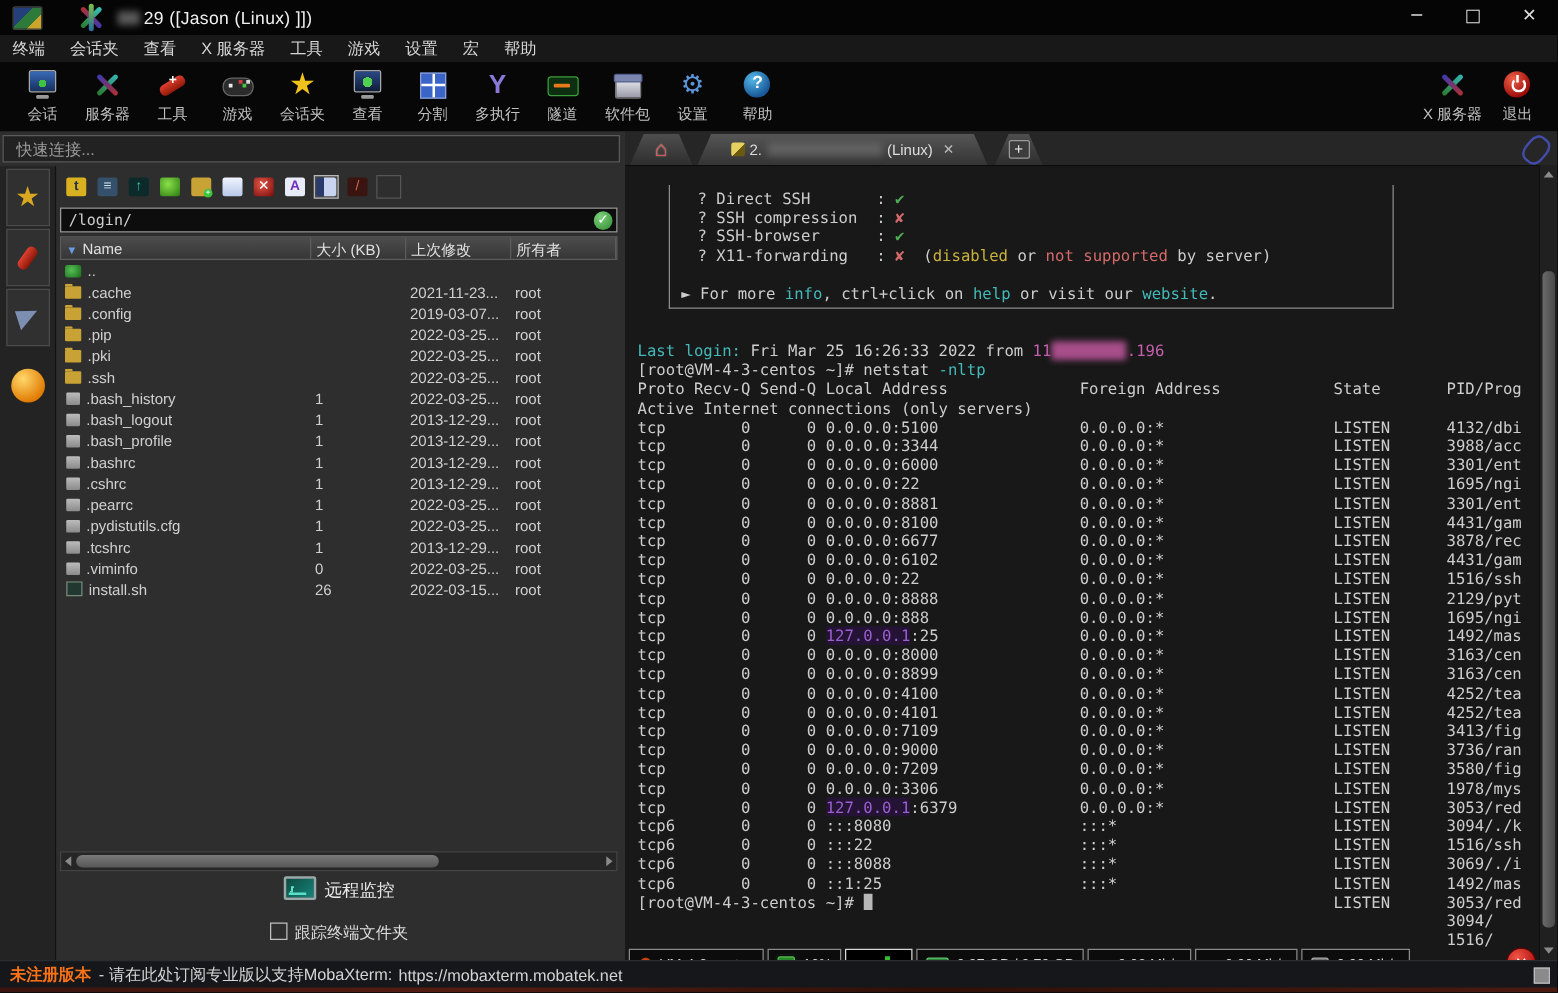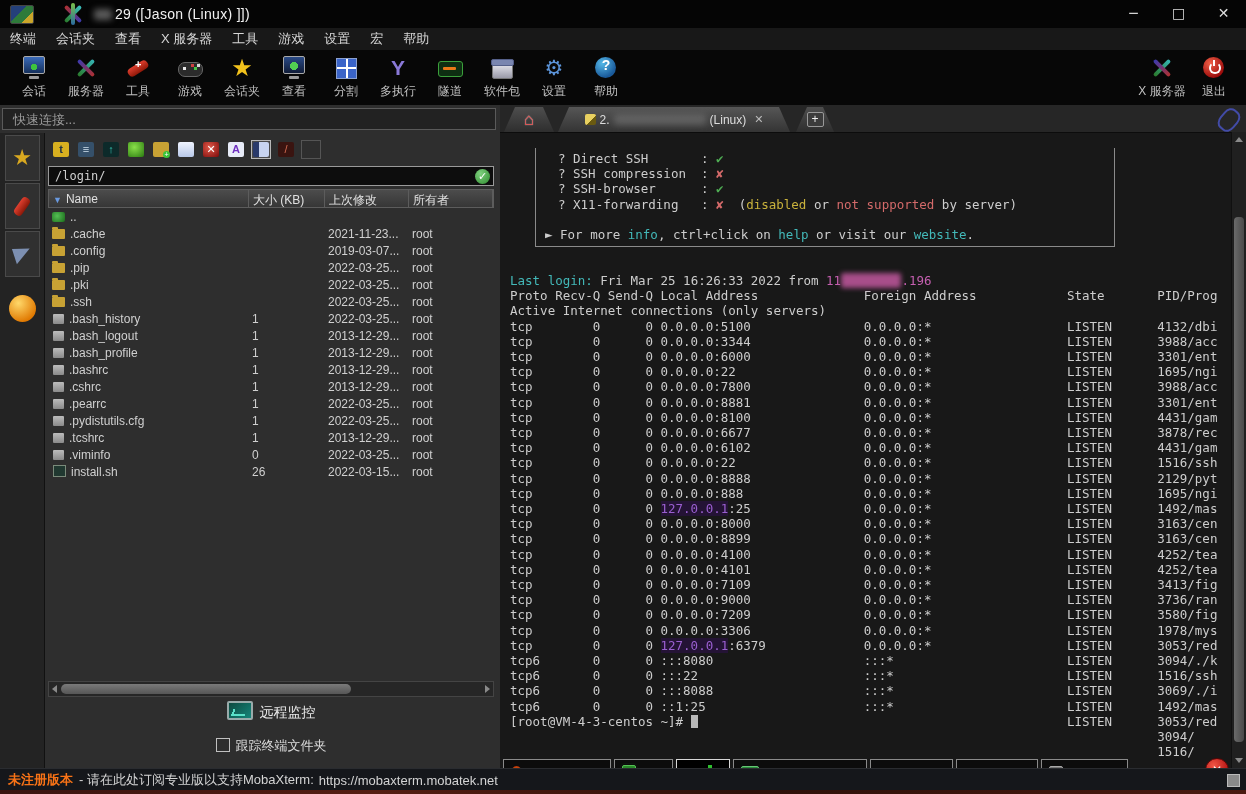--- a/index.html
+++ b/index.html
@@ -470,27 +470,27 @@
               <div class="tline"><span class="c-p">? SSH compression  : </span><span class="c-r">✘</span></div>
               <div class="tline"><span class="c-p">? SSH-browser      : </span><span class="c-g">✔</span></div>
               <div class="tline"><span class="c-p">? X11-forwarding   : </span><span class="c-r">✘</span><span class="c-p">  (</span><span class="c-y">disabled</span><span class="c-p"> or </span><span class="c-r">not supported</span><span class="c-p"> by server)</span></div>
             </div>
           <div class="banner-info">
               <div class="tline"><span class="c-p">► For more </span><span class="c-cy">info</span><span class="c-p">, ctrl+click on </span><span class="c-cyu">help</span><span class="c-p"> or visit our </span><span class="c-cyu">website</span><span class="c-p">.</span></div>
             </div>
         </div>
         <div class="term-lines">
             <div class="tline"><span class="c-cy">Last login:</span><span class="c-p"> Fri Mar 25 16:26:33 2022 from </span><span class="c-m">11</span><span class="c-redact">5.115.15</span><span class="c-m">.196</span></div>
+            <div class="tline"><span class="c-p">[root@VM-4-3-centos ~]# netstat </span><span class="c-cy">-nltp</span></div>
             <div class="tline"><span class="c-p">Proto Recv-Q Send-Q Local Address              Foreign Address            State       PID/Prog</span></div>
             <div class="tline"><span class="c-p">Active Internet connections (only servers)</span></div>
             <div class="tline"><span class="c-p">tcp        0      0 0.0.0.0:5100               0.0.0.0:*                  LISTEN      4132/dbi</span></div>
             <div class="tline"><span class="c-p">tcp        0      0 0.0.0.0:3344               0.0.0.0:*                  LISTEN      3988/acc</span></div>
             <div class="tline"><span class="c-p">tcp        0      0 0.0.0.0:6000               0.0.0.0:*                  LISTEN      3301/ent</span></div>
             <div class="tline"><span class="c-p">tcp        0      0 0.0.0.0:22                 0.0.0.0:*                  LISTEN      1695/ngi</span></div>
-            <div class="tline"><span class="c-p">tcp        0      0 0.0.0.0:7800               0.0.0.0:*                  LISTEN      3988/acc</span></div>
             <div class="tline"><span class="c-p">tcp        0      0 0.0.0.0:8881               0.0.0.0:*                  LISTEN      3301/ent</span></div>
             <div class="tline"><span class="c-p">tcp        0      0 0.0.0.0:8100               0.0.0.0:*                  LISTEN      4431/gam</span></div>
             <div class="tline"><span class="c-p">tcp        0      0 0.0.0.0:6677               0.0.0.0:*                  LISTEN      3878/rec</span></div>
             <div class="tline"><span class="c-p">tcp        0      0 0.0.0.0:6102               0.0.0.0:*                  LISTEN      4431/gam</span></div>
             <div class="tline"><span class="c-p">tcp        0      0 0.0.0.0:22                 0.0.0.0:*                  LISTEN      1516/ssh</span></div>
             <div class="tline"><span class="c-p">tcp        0      0 0.0.0.0:8888               0.0.0.0:*                  LISTEN      2129/pyt</span></div>
             <div class="tline"><span class="c-p">tcp        0      0 0.0.0.0:888                0.0.0.0:*                  LISTEN      1695/ngi</span></div>
             <div class="tline"><span class="c-p">tcp        0      0 </span><span class="c-ip">127.0.0.1</span><span class="c-p">:25               0.0.0.0:*                  LISTEN      1492/mas</span></div>
             <div class="tline"><span class="c-p">tcp        0      0 0.0.0.0:8000               0.0.0.0:*                  LISTEN      3163/cen</span></div>
             <div class="tline"><span class="c-p">tcp        0      0 0.0.0.0:8899               0.0.0.0:*                  LISTEN      3163/cen</span></div>

